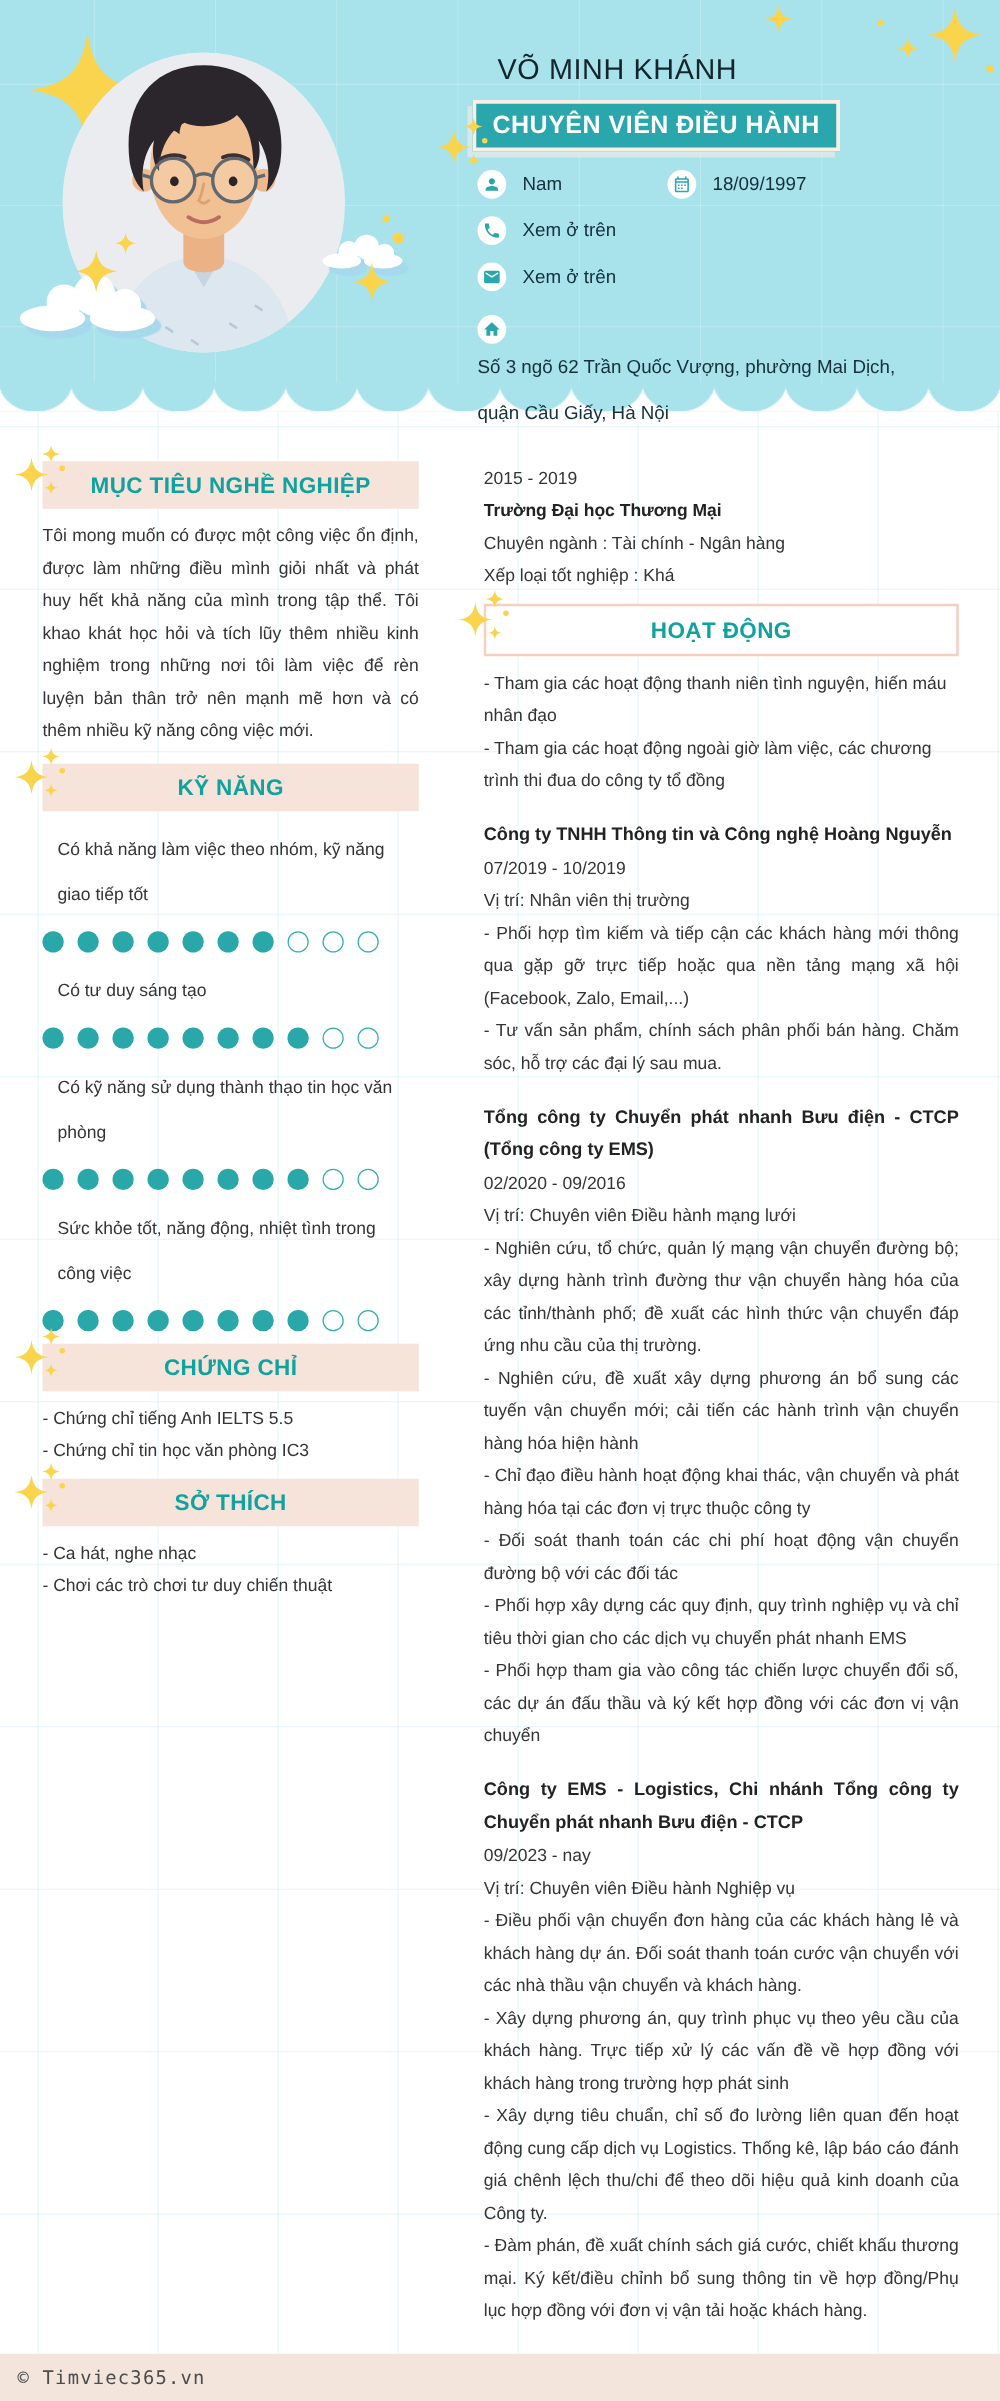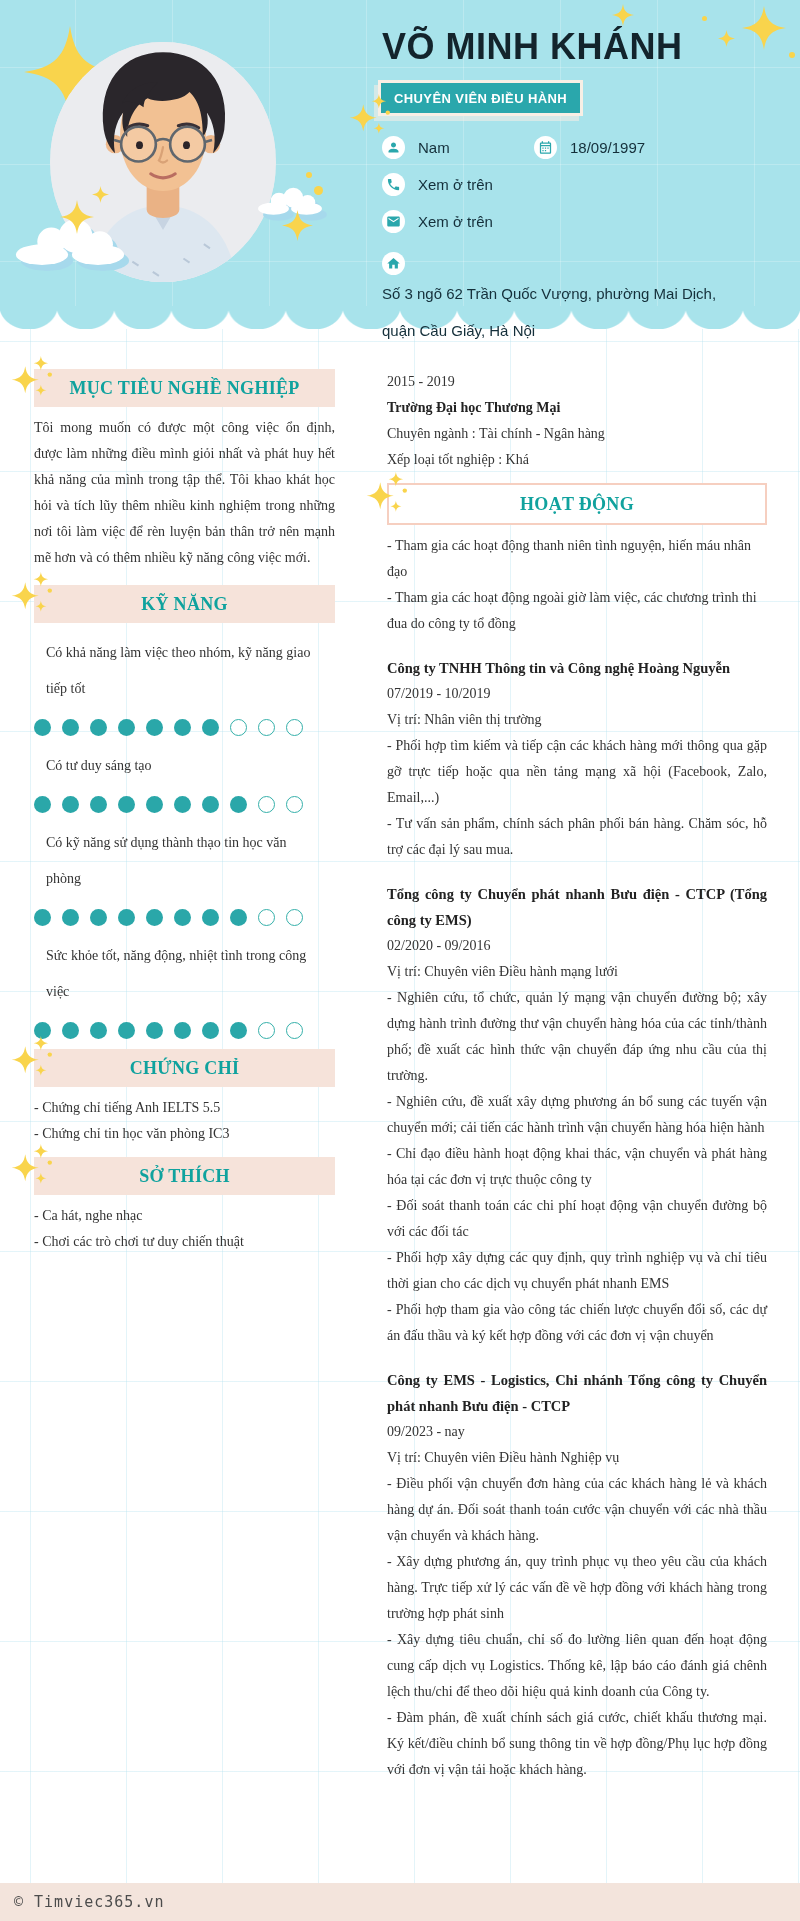--- a/index.html
+++ b/index.html
@@ -10,25 +10,25 @@
   .hero{position:relative;height:306px;flex:0 0 auto;background-color:#a8e3eb;
         background-image:linear-gradient(rgba(255,255,255,.22) 1px,transparent 1px),
                          linear-gradient(90deg,rgba(255,255,255,.22) 1px,transparent 1px);
         background-size:97px 97px;background-position:-22px -30px;}
   .scallop{height:24px;flex:0 0 auto;margin-top:-1px;
         background-image:radial-gradient(30px 25px at 50% 0,#a8e3eb 96%,rgba(168,227,235,0) 100%);
         background-size:57.15px 24px;background-repeat:repeat-x;background-color:#fff;}
   .photo{position:absolute;left:50px;top:42px;width:226px;height:240px;border-radius:50%;
         overflow:hidden;background:#ebecef;z-index:2;}
   .photo svg{width:100%;height:100%;display:block;}
-  .name{position:absolute;left:382px;top:26px;margin:0;font-size:36px;font-weight:bold;
+  .name{position:absolute;left:382px;top:26px;margin:16px;font-size:23px;font-weight:normal;
         color:#13242c;letter-spacing:.5px;z-index:4;}
   .badge{position:absolute;left:378px;top:80px;background:#2aa7ac;border:3px solid #f8efe5;
         box-shadow:-4px 5px 0 rgba(248,239,229,.55);padding:6px 13px;z-index:4;}
-  .badge span{color:#fff;font-weight:bold;font-size:13px;letter-spacing:.4px;}
+  .badge span{color:#fff;font-weight:bold;font-size:20px;letter-spacing:.4px;}
   .info{position:absolute;left:382px;top:134px;width:382px;z-index:4;}
   .irow{display:flex;align-items:center;margin-bottom:10px;min-height:27px;}
   .irow.addr{align-items:flex-start;margin-bottom:0;flex-direction:column;}
   .pair{display:flex;align-items:center;}
   .gpair{width:152px;flex:0 0 152px;}
   .ic{width:23px;height:23px;border-radius:50%;background:#fff;display:flex;align-items:center;
       justify-content:center;margin-right:13px;flex:0 0 23px;}
   .ic svg{width:15px;height:15px;fill:#2aa7ac;}
   .irow.addr .ic{margin-top:7px;}
   .itext{font-size:15px;color:#142f3a;}
@@ -53,21 +53,21 @@
   .cl1{left:14px;top:218px;width:112px;height:49px;}
   .cl2{left:257px;top:187px;width:66px;height:29px;}
 
   
   .content{flex:1 1 auto;display:flex;overflow:hidden;
         background-image:linear-gradient(rgba(176,224,238,.35) 1px,transparent 1px),
                          linear-gradient(90deg,rgba(176,224,238,.35) 1px,transparent 1px);
         background-size:96px 130px;background-position:30px 12px;}
   .col-left{width:347px;flex:0 0 347px;padding:40px 12px 0 34px;box-sizing:border-box;}
   .col-right{flex:1;padding:40px 33px 0 40px;box-sizing:border-box;}
-  .sec{margin-bottom:10px;font-family:Liberation Serif, serif;}
+  .sec{margin-bottom:10px;}
   .hbar{position:relative;height:38px;background:#f6e3da;display:flex;align-items:center;
         justify-content:center;margin-bottom:8px;}
   .hbox{position:relative;height:38px;border:2px solid #f6cfc0;background:#fff;display:flex;
         align-items:center;justify-content:center;margin-bottom:8px;}
   .hbar h2,.hbox h2{margin:0;font-size:18px;font-weight:bold;color:#10a29e;letter-spacing:.3px;}
   .hd-sparkle{left:-24px;top:-15px;width:44px;height:48px;z-index:2;}
   .para{font-size:14px;line-height:26px;text-align:justify;color:#333;margin:0 0 14px;}
   .skill{margin-bottom:8px;}
   .skill-label{font-size:14px;line-height:36px;color:#333;margin:12px;}
   .dots{display:flex;gap:11px;margin:5px 0 9px;}

